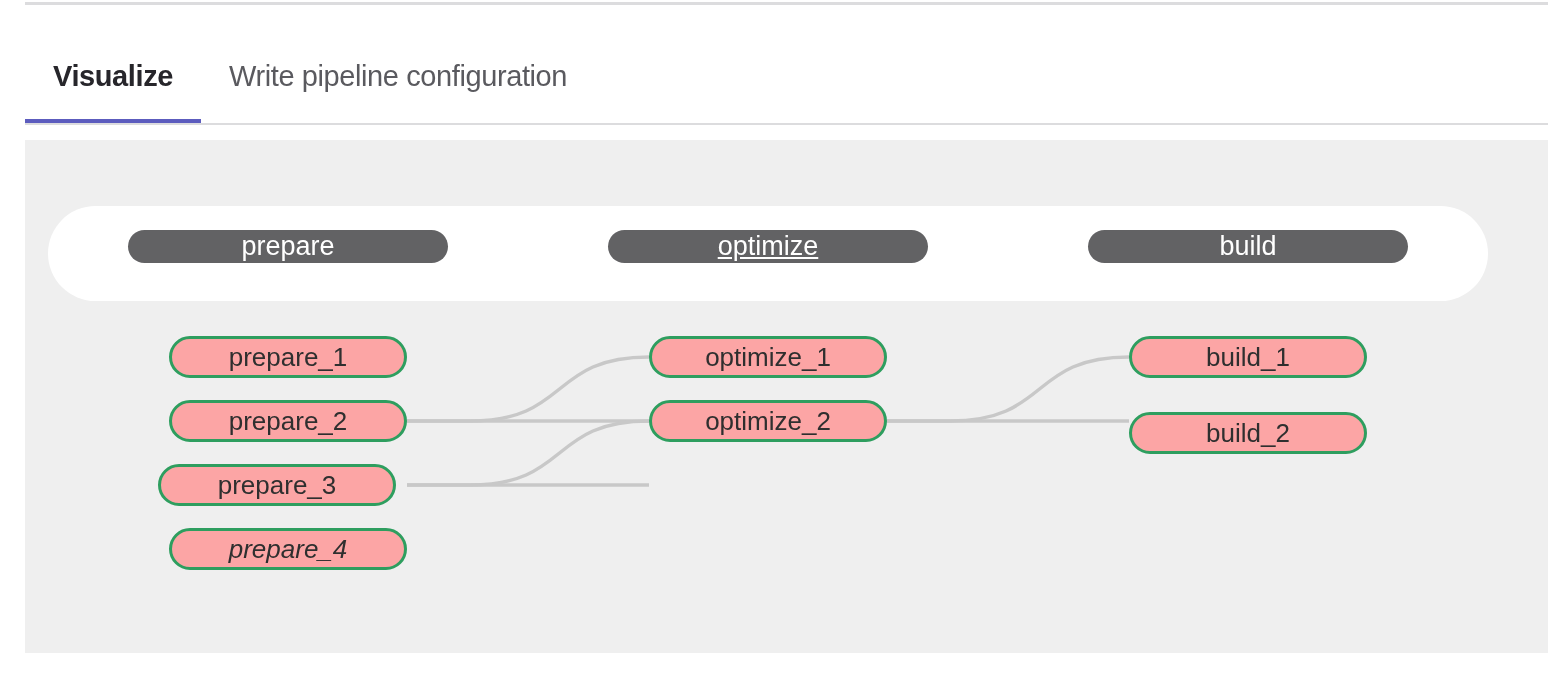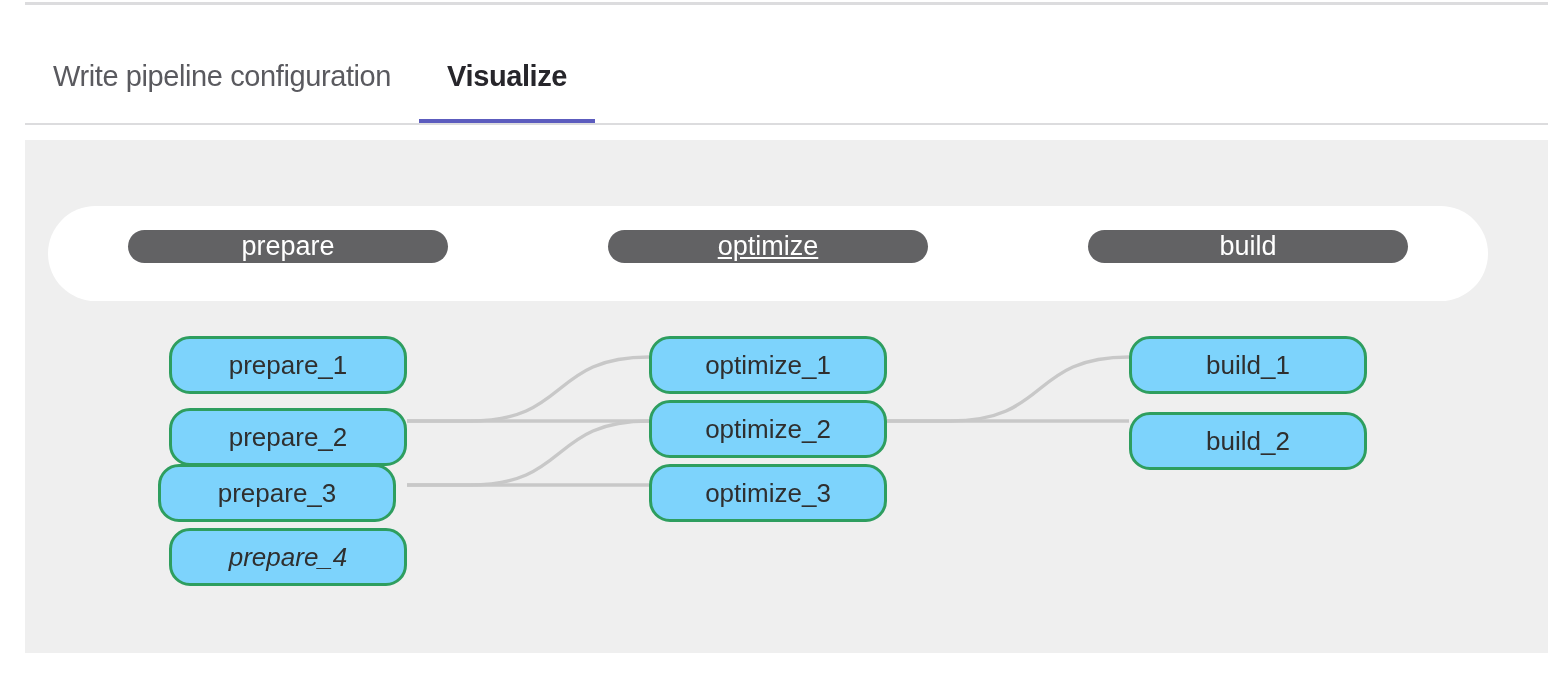--- a/index.html
+++ b/index.html
@@ -82,64 +82,63 @@
     z-index: 2;
     box-sizing: border-box;
   }
   svg.edges {
     position: absolute;
     left: 0; top: 0;
     z-index: 2;
   }
   .job-pill {
     position: absolute;
-    width: 238px; height: 58px;
+    width: 238px; height: 42px;
     box-sizing: border-box;
-    background: #7dd3fc;
+    background: #fca5a5;
     border: 3px solid var(--green, #2e9e5f);
     border-radius: 21px;
     color: #2f2f2f;
     font-size: 26px;
     display: flex;
     align-items: center;
     justify-content: center;
     z-index: 3;
     cursor: pointer;
   }
 </style>
 </head>
 <body>
 
 <div class="page">
 
   <div class="top-rule"></div>
 
   <nav class="tabs">
+    <button class="tab active">Visualize</button>
     <button class="tab">Write pipeline configuration</button>
-    <button class="tab active">Visualize</button>
   </nav>
 
   <div class="canvas" id="canvas">
     <div class="stage-bar"></div>
     <svg class="edges" id="edges" width="1523" height="513">
         <path d="M 382 281 H 445 C 545 281, 524 217, 624 217" fill="none" stroke="#c8c8c8" stroke-width="3.5"></path>
         <path d="M 382 281 H 624" fill="none" stroke="#c8c8c8" stroke-width="3.5"></path>
         <path d="M 382 345 H 445 C 545 345, 524 281, 624 281" fill="none" stroke="#c8c8c8" stroke-width="3.5"></path>
         <path d="M 382 345 H 624" fill="none" stroke="#c8c8c8" stroke-width="3.5"></path>
         <path d="M 862 281 H 925 C 1025 281, 1004 217, 1104 217" fill="none" stroke="#c8c8c8" stroke-width="3.5"></path>
         <path d="M 862 281 H 1104" fill="none" stroke="#c8c8c8" stroke-width="3.5"></path>
       </svg>
 
   <div class="stage-pill" style="left: 103px;">prepare</div>
       <div class="job-pill" style="left: 144px; top: 196px;">prepare_1</div>
-      <div class="job-pill" style="left: 144px; top: 268px;">prepare_2</div>
+      <div class="job-pill" style="left: 144px; top: 260px;">prepare_2</div>
       <div class="job-pill" style="left: 133px; top: 324px;">prepare_3</div>
       <div class="job-pill" style="left: 144px; top: 388px; font-style: italic;">prepare_4</div>
       <div class="stage-pill" style="left: 583px; text-decoration: underline;">optimize</div>
       <div class="job-pill" style="left: 624px; top: 196px;">optimize_1</div>
       <div class="job-pill" style="left: 624px; top: 260px;">optimize_2</div>
-      <div class="job-pill" style="left: 624px; top: 324px;">optimize_3</div>
       <div class="stage-pill" style="left: 1063px;">build</div>
       <div class="job-pill" style="left: 1104px; top: 196px;">build_1</div>
       <div class="job-pill" style="left: 1104px; top: 272px;">build_2</div>
     </div>
 
 </div>
 
 </body></html>

